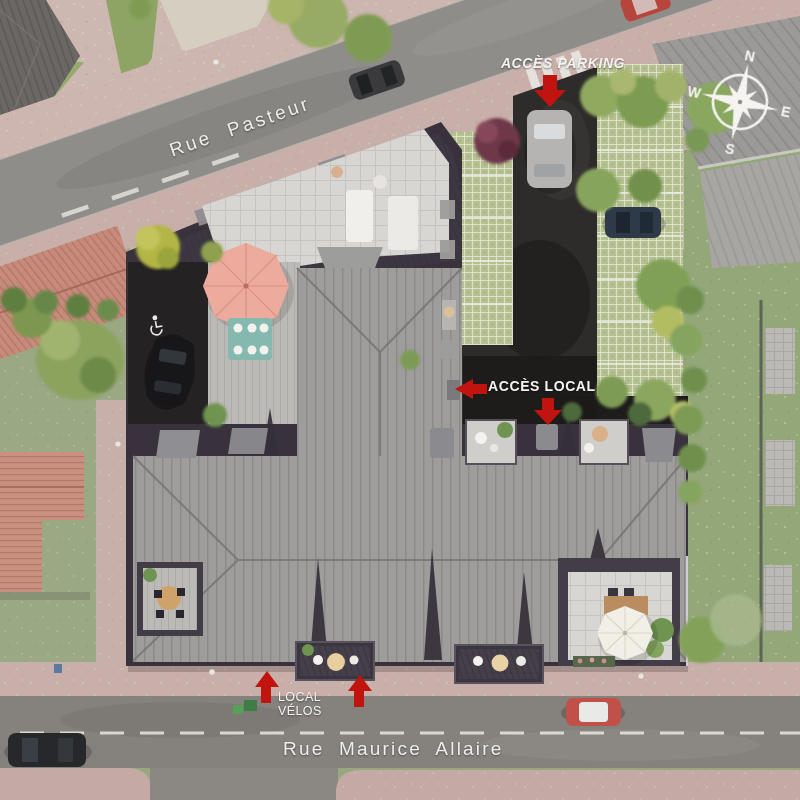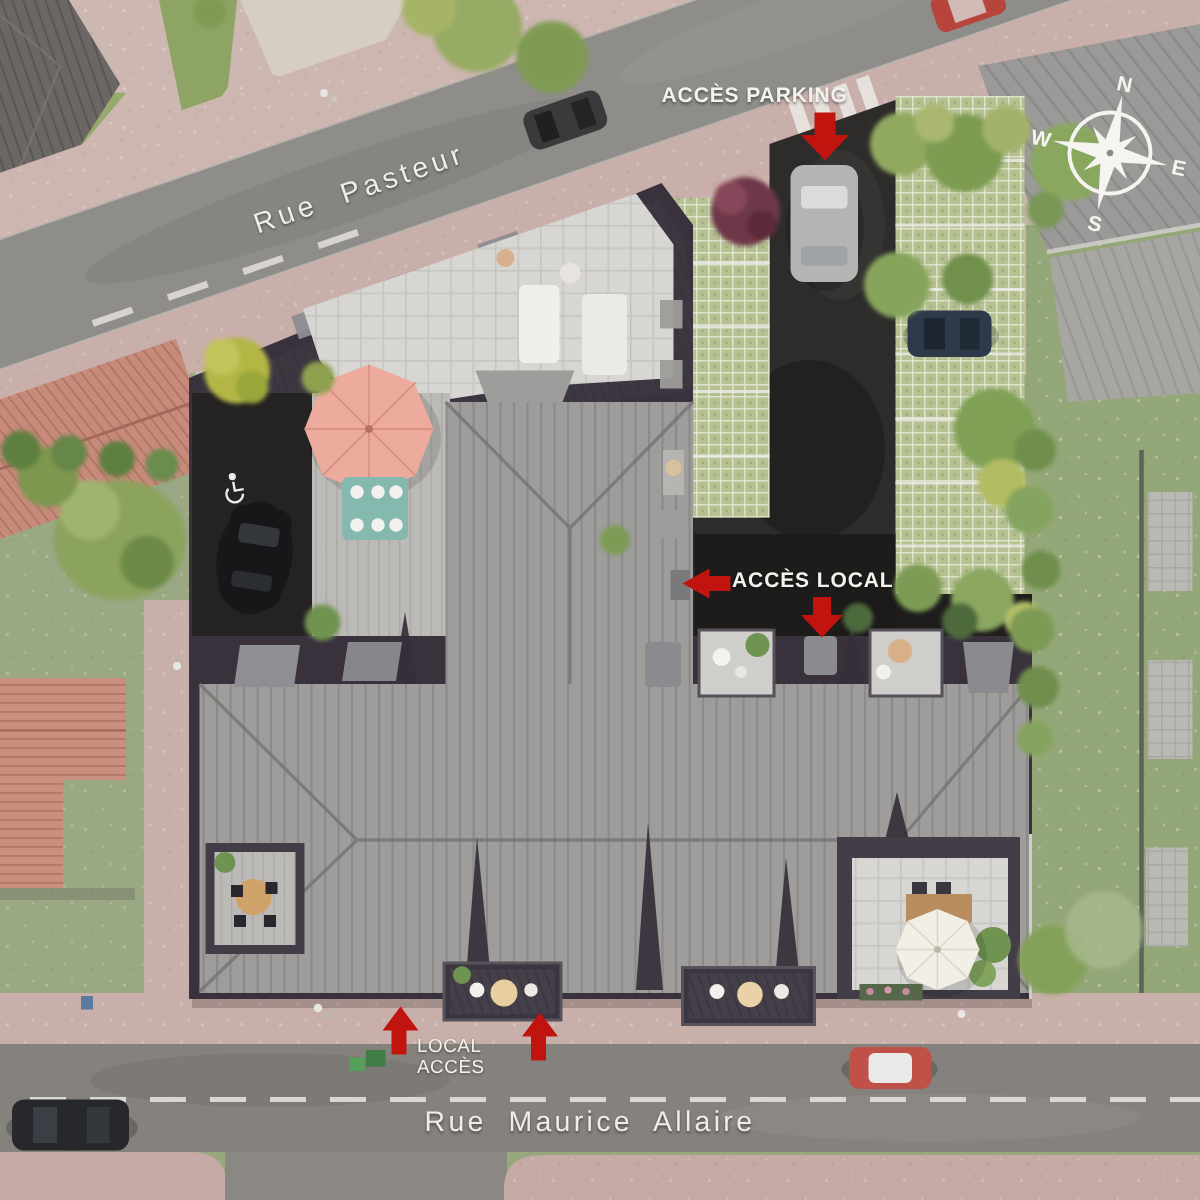--- a/index.html
+++ b/index.html
@@ -12,21 +12,21 @@
   .lbl{
     position:absolute;color:#f4f2ef;
     text-shadow:0 1px 2px rgba(0,0,0,.45);
     white-space:nowrap;line-height:1.05;
   }
   .annot{font-size:14px;font-weight:600;letter-spacing:.6px;}
   .annot2{font-size:12.5px;font-weight:400;letter-spacing:.4px;line-height:13.5px;}
   .street-name{font-size:19px;font-weight:400;letter-spacing:3px;word-spacing:9px;color:#efedea;}
   #rue-pasteur{left:155px;top:117px;width:170px;text-align:center;transform:rotate(-19deg);}
   #rue-maurice{left:283px;top:739px;width:195px;text-align:center;letter-spacing:2.2px;word-spacing:7px;}
-  #acces-parking{left:441px;top:56px;width:200px;text-align:left;}
+  #acces-parking{left:463px;top:56px;width:200px;text-align:center;font-style:italic;}
   #acces-garage{left:488px;top:379px;}
   #local-velos{left:278px;top:691px;}
   #acces-hall{left:372px;top:691px;}
 </style>
 </head>
 <body>
 
 <div id="stage">
 <svg id="scene" width="800" height="800" viewBox="0 0 800 800">
   <defs>
@@ -527,15 +527,15 @@
     <polygon points="360,675 372,691 364,691 364,707 354,707 354,691 348,691"></polygon>
   </g>
 </svg>
 
 <div class="lbl street-name" id="rue-pasteur">Rue Pasteur</div>
 <div class="lbl street-name" id="rue-maurice">Rue Maurice Allaire</div>
 <div class="lbl annot" id="acces-parking">ACCÈS PARKING</div>
 <div class="lbl annot" id="acces-garage">ACCÈS LOCAL</div>
 <div class="lbl annot2" id="local-velos">
   <div>LOCAL</div>
-  <div>ACCÈS</div>
+  <div>VÉLOS</div>
 </div>
 </div>
 
 </body></html>

